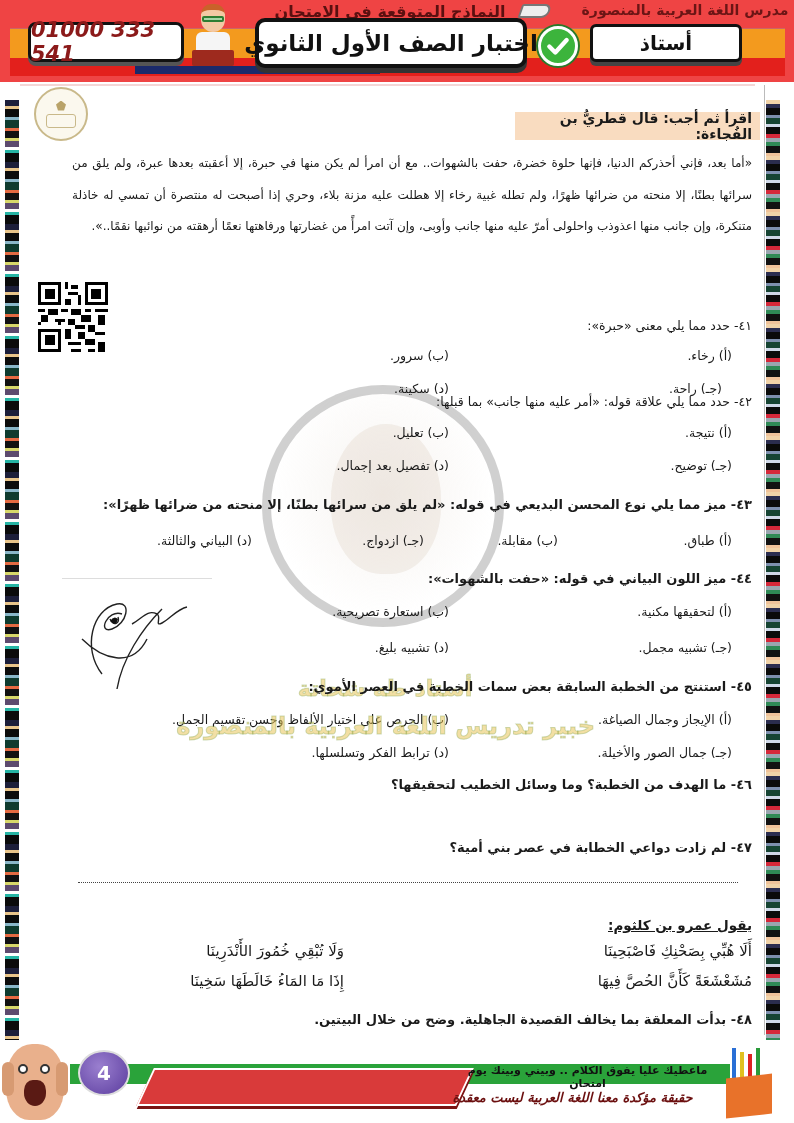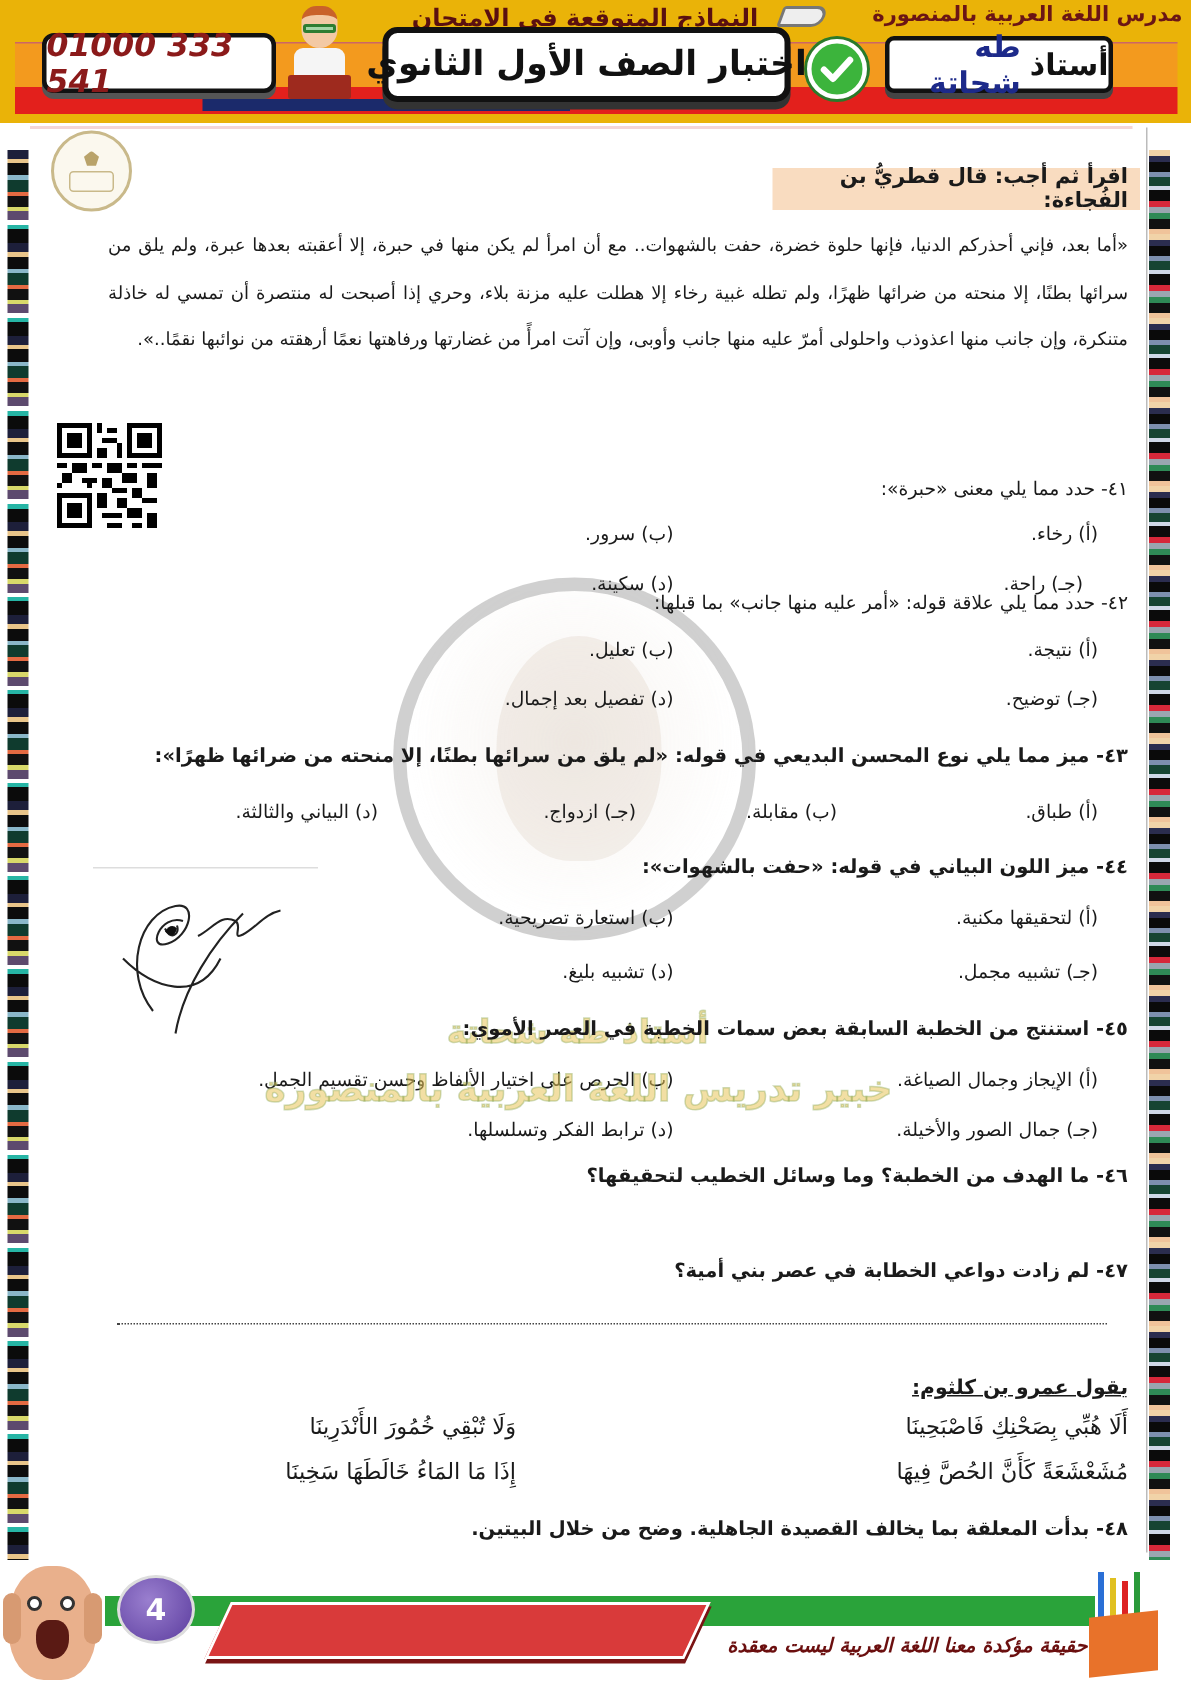--- a/index.html
+++ b/index.html
@@ -1,20 +1,20 @@
 <!DOCTYPE html>
 <html><head>
 <meta charset="utf-8">
 <style>
   * { box-sizing: border-box; margin: 0; padding: 0; }
   html, body { width: 794px; height: 1123px; overflow: hidden; background: #ffffff; }
   body { position: relative; font-family: "DejaVu Sans", sans-serif; color: #1a1a1a; }
 
   
-  .header { position: absolute; left: 0; top: 0; width: 794px; height: 82px; background: #eab308; }
+  .header { position: absolute; left: 0; top: 0; width: 794px; height: 82px; background: #ef4444; }
   .hdr-top-line { position: absolute; top: 2px; height: 22px; font-weight: bold; font-size: 15px; color: #7a1a1a; white-space: nowrap; direction: rtl; }
   .hdr-subtitle { left: 265px; width: 250px; text-align: center; text-decoration: underline; color: #5a1010; font-size: 16px; }
   .hdr-teacher-role { left: 580px; width: 210px; text-align: center; color: #6b1515; font-size: 14px; }
   .pointer-icon { position: absolute; left: 520px; top: 4px; width: 30px; height: 14px; border: 2px solid #777; border-radius: 3px 10px 10px 3px; transform: skewX(-20deg); background: #eee; }
   .orange-bar { position: absolute; left: 10px; top: 28px; width: 775px; height: 30px; background: #f39a1e; border-top: 1px solid #c66; }
   .red-bar { position: absolute; left: 10px; top: 58px; width: 775px; height: 18px; background: #e3201c; }
   .navy-bar { position: absolute; left: 135px; top: 66px; width: 245px; height: 8px; background: #1b2a6b; }
   .phone-box { position: absolute; left: 28px; top: 22px; width: 156px; height: 40px; background: #fff; border: 3px solid #111; border-radius: 8px; box-shadow: 0 4px 0 #555; display: flex; align-items: center; justify-content: center; }
   .phone-text { font-family: "DejaVu Sans", sans-serif; font-weight: bold; font-style: italic; font-size: 21px; color: #8b1a1a; letter-spacing: 0px; }
   .teacher-figure { position: absolute; left: 192px; top: 4px; width: 42px; height: 62px; }
@@ -66,21 +66,21 @@
   .ft-green { position: absolute; left: 70px; top: 24px; width: 660px; height: 20px; background: #2aa33a; }
   .ft-face { position: absolute; left: 6px; top: 4px; width: 58px; height: 76px; background: #e9b08c; border-radius: 45% 45% 40% 40%; }
   .ft-face .mouth { position: absolute; left: 18px; top: 36px; width: 22px; height: 26px; background: #5a1a14; border-radius: 40% 40% 50% 50%; }
   .ft-face .eye { position: absolute; top: 20px; width: 10px; height: 10px; background: #fff; border-radius: 50%; border: 2px solid #333; }
   .ft-face .hand { position: absolute; top: 18px; width: 12px; height: 34px; background: #d79a72; border-radius: 6px; }
   .ft-badge { position: absolute; left: 78px; top: 10px; width: 52px; height: 46px; border-radius: 50%; background: radial-gradient(circle at 40% 35%, #9a7fcf, #5b3c9e); border: 2px solid #ddd; display: flex; align-items: center; justify-content: center; }
   .ft-badge span { color: #fff; font-weight: bold; font-size: 20px; }
   .ft-ribbon { position: absolute; left: 145px; top: 28px; width: 320px; height: 38px; background: #d93a3a; transform: skewX(-25deg); border: 2px solid #fff; box-shadow: 2px 3px 0 #7a1414; }
   .ft-ribbon-text { position: absolute; left: 145px; top: 30px; width: 320px; height: 36px; display: flex; align-items: center; justify-content: center; color: #fff; font-weight: bold; font-size: 19px; direction: rtl; }
   .ft-slogan1 { position: absolute; left: 455px; top: 24px; width: 265px; text-align: center; font-weight: bold; font-size: 11px; color: #111; direction: rtl; }
-  .ft-slogan2 { position: absolute; left: 420px; top: 50px; width: 305px; text-align: right; font-weight: bold; font-style: italic; font-size: 13px; color: #6b0f0f; direction: rtl; }
+  .ft-slogan2 { position: absolute; left: 420px; top: 50px; width: 305px; text-align: center; font-weight: bold; font-style: italic; font-size: 13px; color: #6b0f0f; direction: rtl; }
   .ft-books { position: absolute; left: 722px; top: 8px; width: 54px; height: 70px; }
   .ft-books .book { position: absolute; left: 4px; top: 28px; width: 46px; height: 40px; background: #e8722a; transform: skewY(-6deg); }
   .ft-books .pen { position: absolute; top: 0; width: 4px; height: 36px; }
 </style>
 </head>
 <body>
 
 <div class="header">
   <div class="orange-bar"></div>
   <div class="red-bar"></div>
@@ -105,21 +105,20 @@
   </div>
 
   <div class="check-circle">
     <svg viewBox="0 0 24 24">
         <path d="M4 12.5 L9.5 18 L20 6.5" fill="none" stroke="#fff" stroke-width="4" stroke-linecap="round" stroke-linejoin="round"></path>
       </svg>
   </div>
 
   <div class="name-box">
     <span class="t1">أستاذ</span>
-    <span class="t2">طه شحاتة</span>
   </div>
 </div>
 
 <div class="top-pink"></div>
 <div class="stripe stripe-left" style="background: repeating-linear-gradient(180deg, #1d1f3a 0 6px, #e9c58a 6px 9px, #0c0c0c 9px 17px, #8ab7c9 17px 20px, #0f3b2e 20px 28px, #e46a42 28px 31px, #111 31px 38px, #d8d86a 38px 41px, #5d4a6e 41px 47px, #fff 47px 50px, #26b5a5 50px 53px, #0b0b0b 53px 62px);"></div>
 <div class="right-rule"></div>
 <div class="stripe stripe-right" style="background: repeating-linear-gradient(180deg, #f1d3a8 0 4px, #2b2d4f 4px 8px, #0a0a0a 8px 15px, #7d8fae 15px 18px, #164433 18px 24px, #cfd8e8 24px 27px, #0b0b0b 27px 34px, #d6283a 34px 38px, #9aa6b0 38px 42px, #2f8a56 42px 46px, #111 46px 53px, #f0c39a 53px 56px);"></div>
 
 <div class="ministry-logo">
   <div class="eagle"></div>
@@ -237,20 +236,21 @@
     <div class="eye" style="left:12px;"></div>
       <div class="eye" style="left:34px;"></div>
     <div class="mouth"></div>
     <div class="hand" style="left:-4px;"></div>
       <div class="hand" style="left:50px;"></div>
   </div>
   <div class="ft-badge">
     <span>4</span>
   </div>
   <div class="ft-ribbon"></div>
+  <div class="ft-slogan1">ماعطيك عليا يفوق الكلام .. وبيني وبينك يوم امتحان</div>
   <div class="ft-slogan2">حقيقة مؤكدة معنا اللغة العربية ليست معقدة</div>
   <div class="ft-books">
     <div class="pen" style="left:10px; background:#2a6fd6;"></div>
     <div class="pen" style="left:18px; background:#e0c020; height:32px; top:4px;"></div>
     <div class="pen" style="left:26px; background:#d22; height:30px; top:6px;"></div>
     <div class="pen" style="left:34px; background:#2a9a3a;"></div>
     <div class="book"></div>
   </div>
 </div>
 

